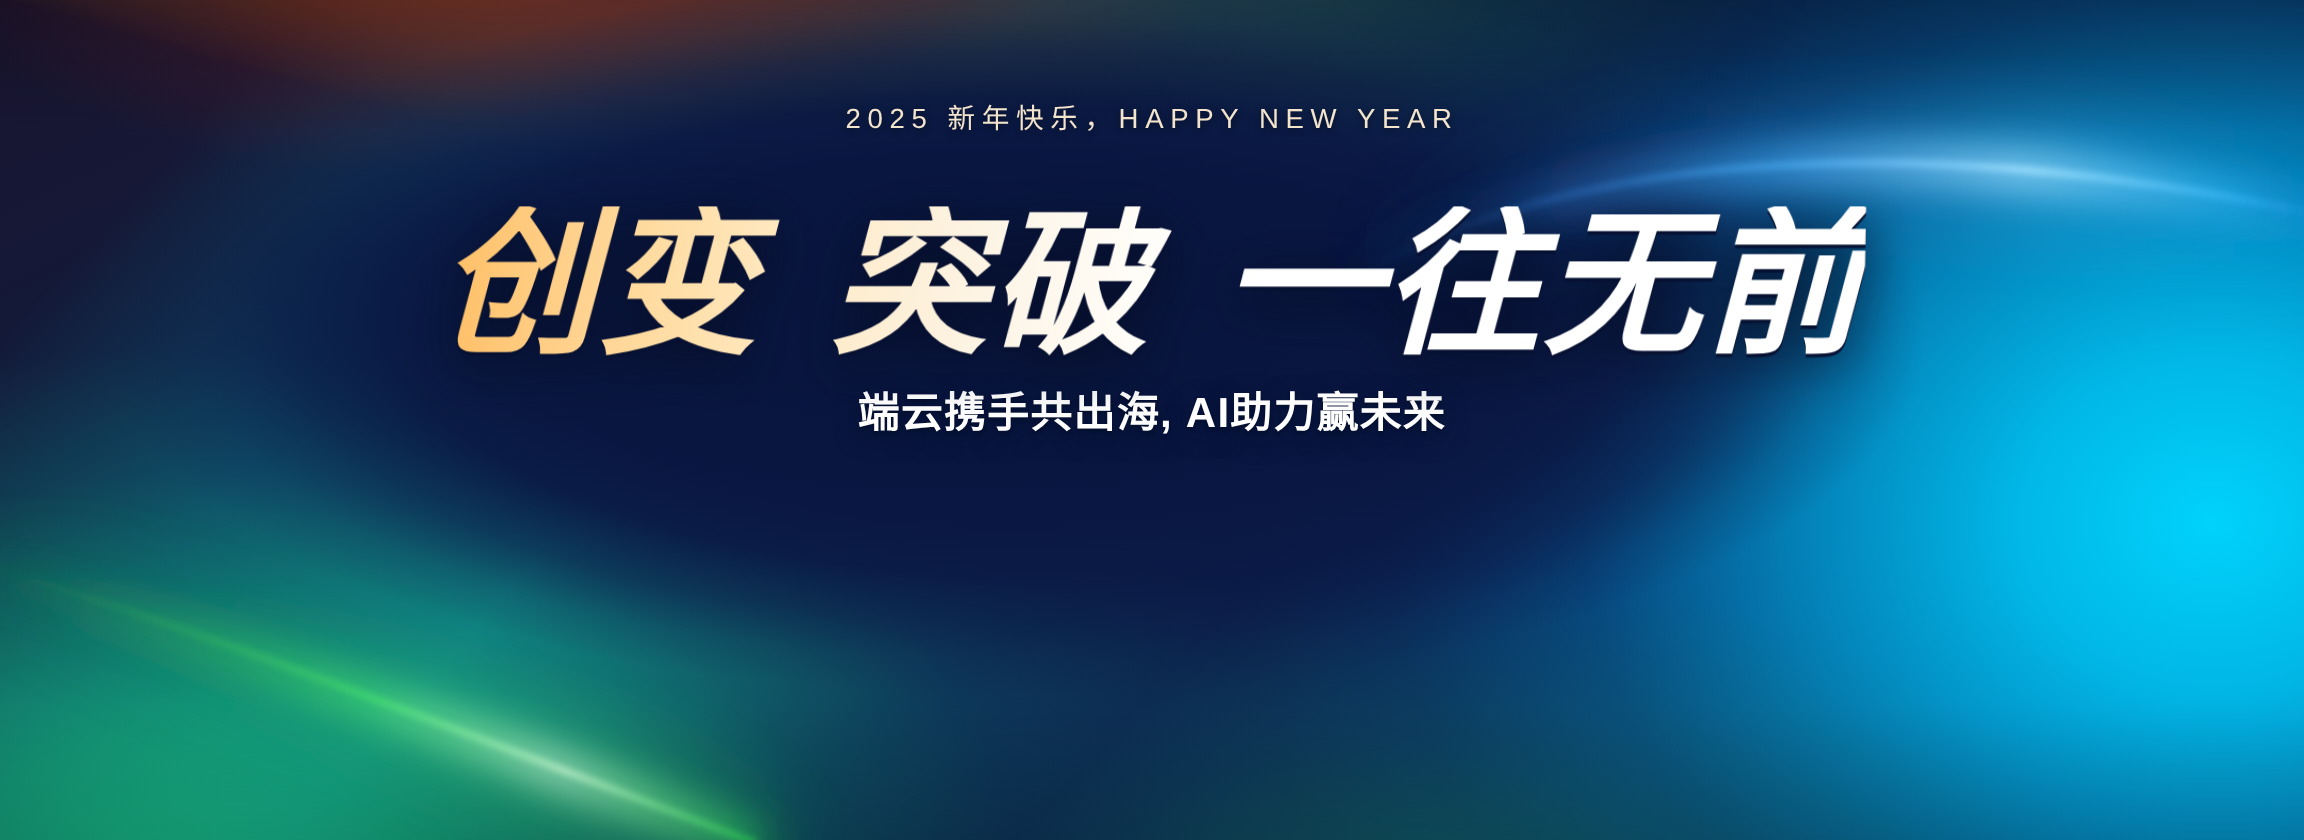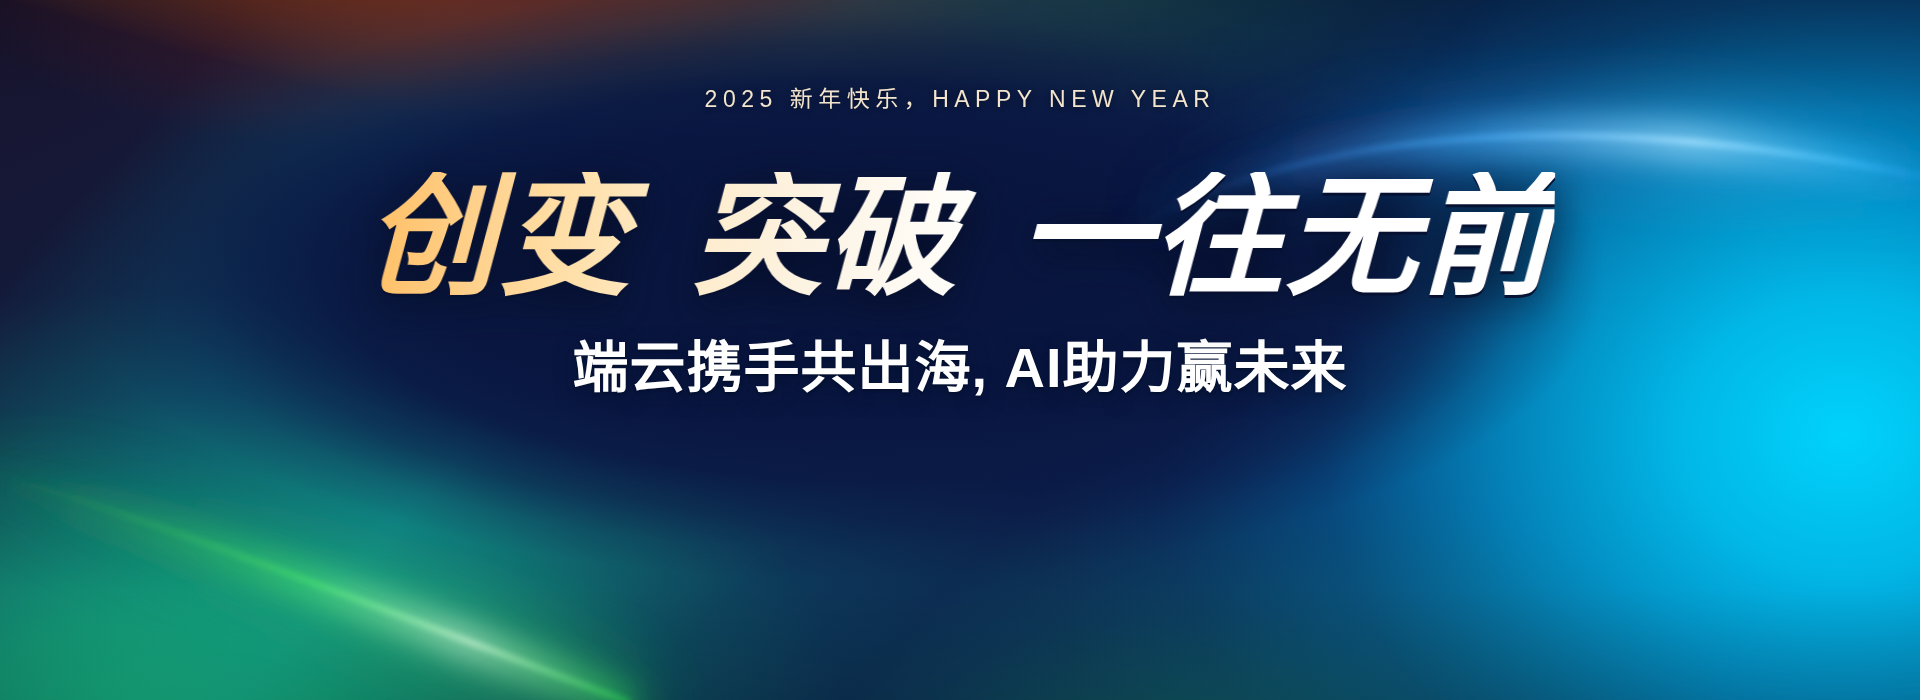--- a/index.html
+++ b/index.html
@@ -180,22 +180,22 @@
     -webkit-text-fill-color: transparent;
     filter:
       drop-shadow(0 3px 0 rgba(6,16,48,0.95))
       drop-shadow(0 8px 22px rgba(3,10,34,0.85));
     transform: skewX(-1deg);
   }
 
   #headline .gap { letter-spacing: 22px; }
 
   #subtitle {
-    margin-top: 36px;
-    font-size: 56px;
+    margin-top: 23px;
+    font-size: 35px;
     line-height: 1;
     font-weight: 700;
     letter-spacing: 1px;
     color: #ffffff;
     white-space: nowrap;
     text-shadow:
       0 2px 2px rgba(4,14,40,0.55),
       0 6px 20px rgba(4,14,40,0.55);
   }
 

